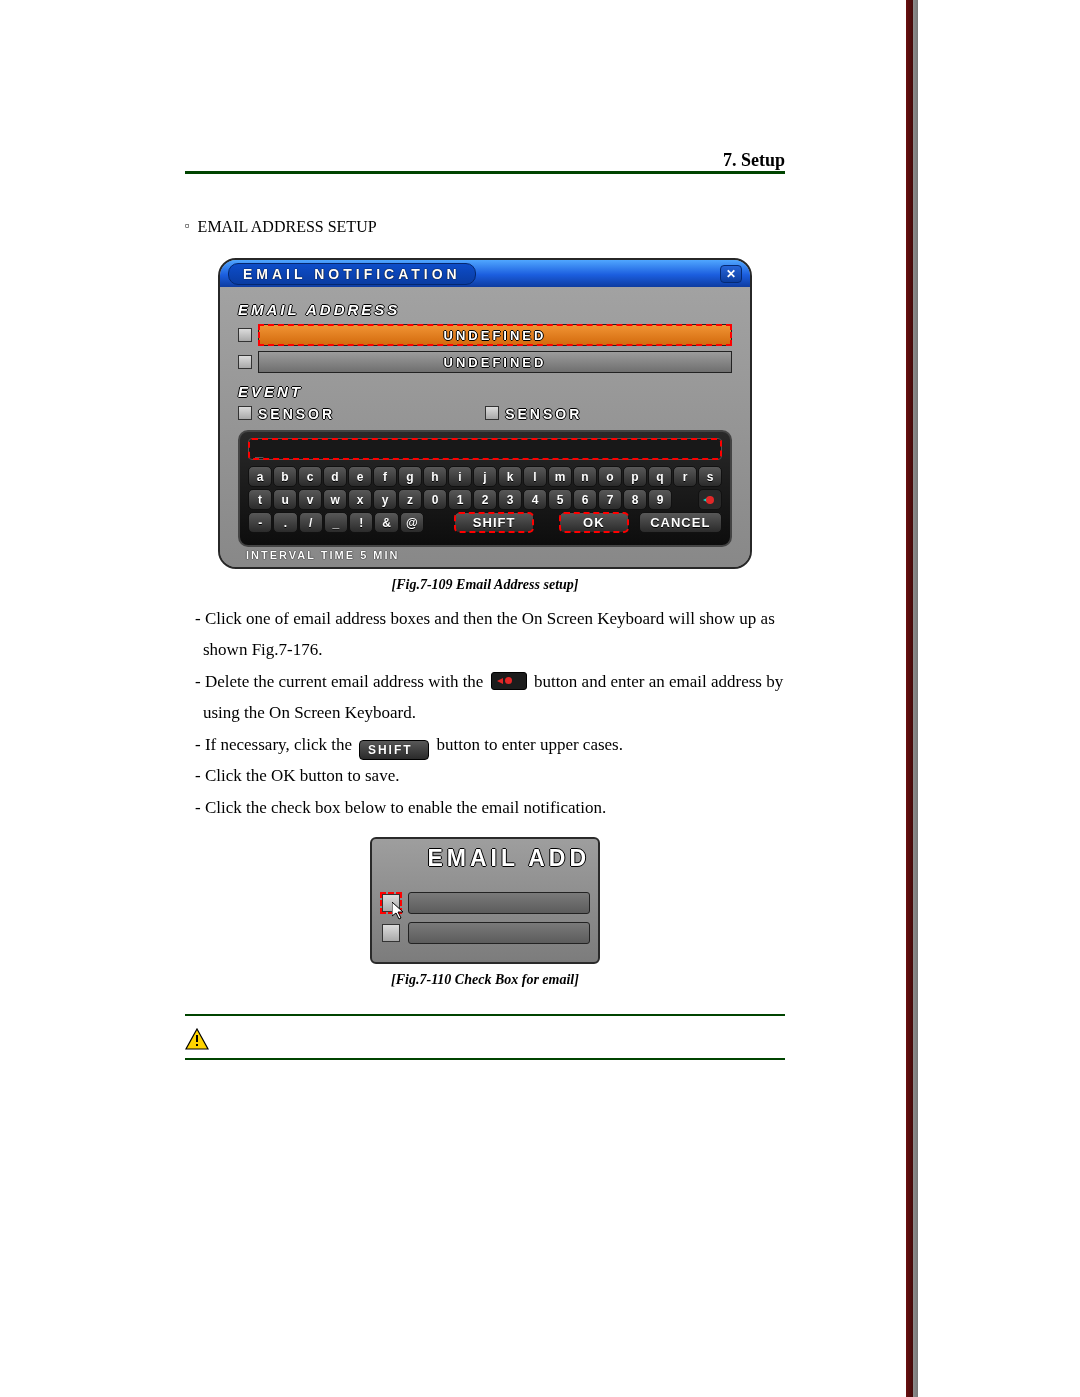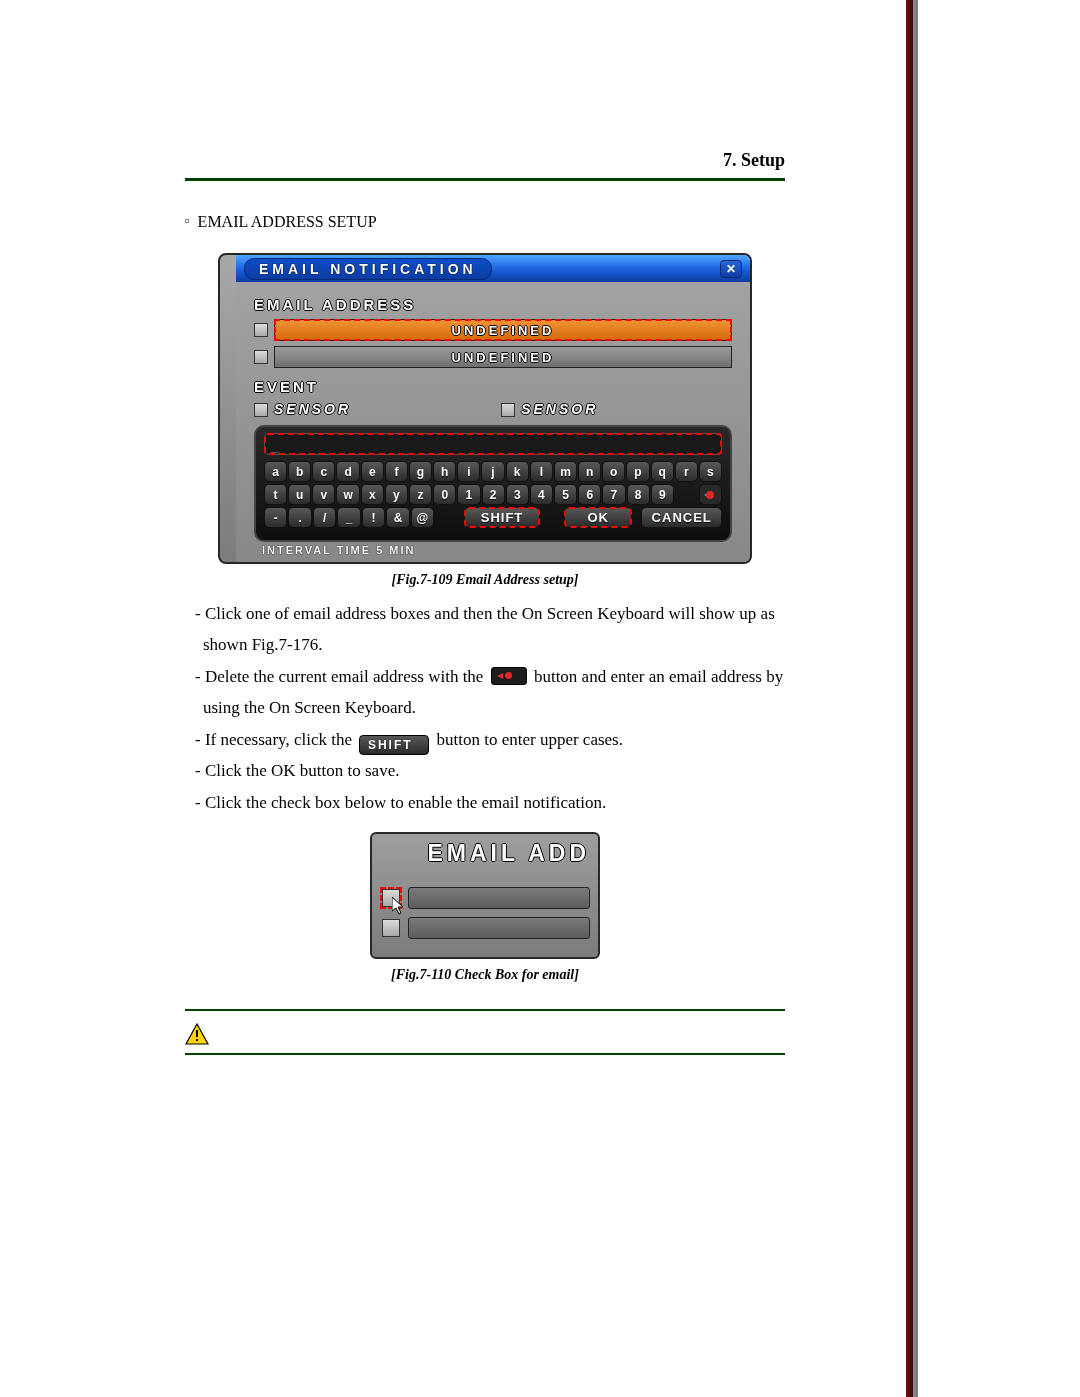--- a/index.html
+++ b/index.html
@@ -13,22 +13,22 @@
   .page {
     position: absolute;
     left: 185px;
     top: 150px;
     width: 600px;
   }
   .header-row {
     display: flex;
     justify-content: flex-end;
     border-bottom: 3px solid #004400;
-    padding-bottom: 7px;
-    margin-bottom: 32px;
+    padding-bottom: 0;
+    margin-bottom: 44px;
     text-align: center;
   }
   .header-title {
     font-weight: bold;
     font-size: 18px;
   }
   .section-line {
     font-size: 16px;
     margin-bottom: 22px;
   }
@@ -37,23 +37,22 @@
     margin-right: 4px;
     vertical-align: 2px;
   }
 
   
   .fig1 {
     width: 534px;
     margin: 4px auto 6px auto;
     background: linear-gradient(#a8a8a8,#7c7c7c);
     border: 2px solid #272727;
-    border-radius: 8px;
+    border-radius: 18px;
     overflow: hidden;
-    padding-left: 16px;
   }
   .titlebar {
     display: flex;
     align-items: center;
     justify-content: space-between;
     padding: 3px 8px 2px 8px;
     background: linear-gradient(#4fa6ff,#1b5edf 55%,#0e3ca0);
   }
   .pill-title {
     background: linear-gradient(#0d4dc9,#0a3ca2);
@@ -81,20 +80,21 @@
     background: linear-gradient(#a2a2a2,#888888);
   }
   .glabel {
     font-family: Arial, sans-serif;
     font-weight: bold;
     letter-spacing: 3px;
     font-size: 15px;
     color: #fff;
     text-shadow: -1px 0 #000, 1px 0 #000, 0 -1px #000, 0 1px #000;
     margin-bottom: 6px;
+    font-style: italic;
   }
   .addr-row {
     display: flex;
     align-items: center;
     gap: 6px;
     margin-bottom: 5px;
   }
   .chk {
     width: 14px; height: 14px;
     border: 1px solid #333;
@@ -119,21 +119,21 @@
   }
   .addr-gray {
     background: linear-gradient(#9c9c9c,#6f6f6f);
     color: #fff;
   }
   .event-row {
     display: flex;
     gap: 150px;
     margin: 4px 0 8px 0;
   }
-  .event-item { display: flex; align-items: flex-end; gap: 6px; font-style: italic; }
+  .event-item { display: flex; align-items: flex-start; gap: 6px; }
   .event-text {
     font-family: Arial, sans-serif;
     font-weight: bold;
     letter-spacing: 3px;
     font-size: 14px;
     color: #fff;
     text-shadow: -1px 0 #000, 1px 0 #000, 0 -1px #000, 0 1px #000;
   }
 
   .kbd {

